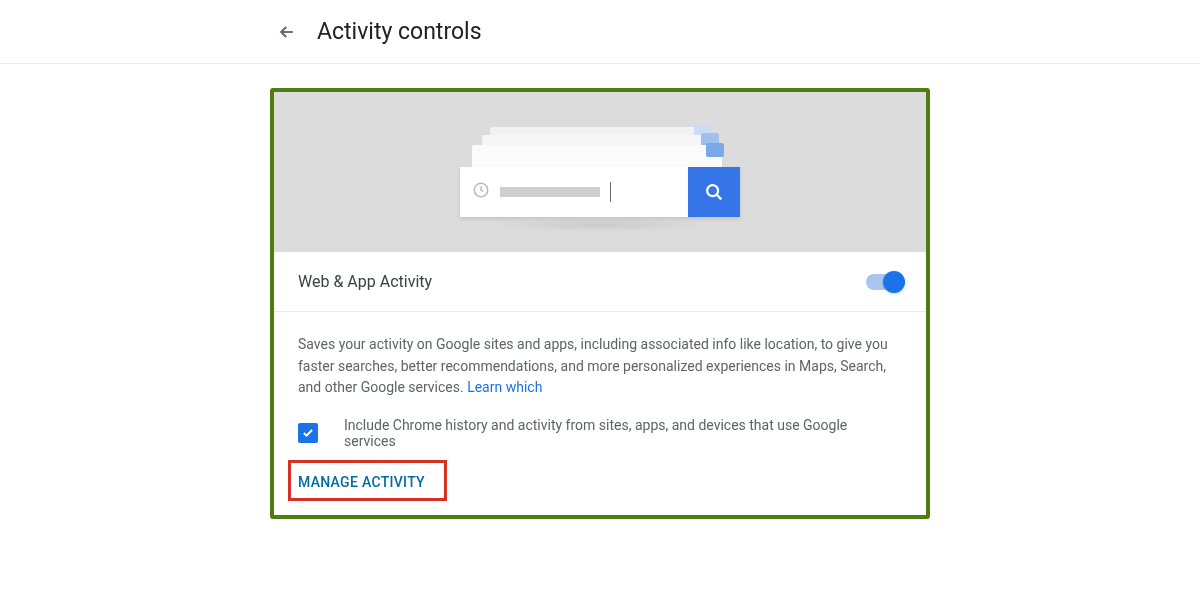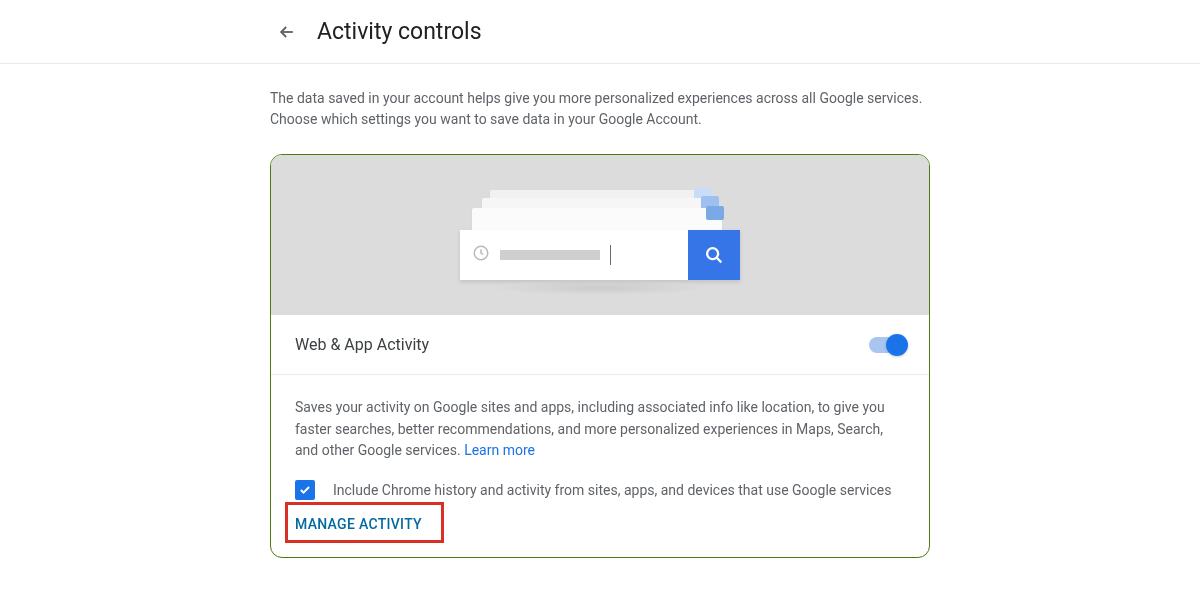--- a/index.html
+++ b/index.html
@@ -39,22 +39,22 @@
     margin: 0 auto;
     padding-top: 24px;
   }
   .intro {
     font-size: 14px;
     color: #5f6368;
     line-height: 1.5;
     margin-bottom: 24px;
   }
   .card {
-    border: 1px solid #4d7c0f;
-    border-radius: 12px;
+    border: 4px solid #4d7c0f;
+    border-radius: 3px;
     overflow: hidden;
   }
   .illustration {
     background: #dcdcdc;
     height: 160px;
     position: relative;
     display: flex;
     align-items: center;
     justify-content: center;
   }
@@ -169,22 +169,22 @@
     margin-bottom: 18px;
   }
   .learn-more {
     color: #1a73e8;
     text-decoration: none;
     cursor: pointer;
   }
   .checkbox-row {
     display: flex;
     align-items: center;
-    gap: 18px;
-    margin-bottom: 6px;
+    gap: 26px;
+    margin-bottom: 15px;
   }
   .checkbox {
     width: 20px;
     height: 20px;
     background: #1a73e8;
     border-radius: 2px;
     display: flex;
     align-items: center;
     justify-content: center;
     color: #fff;
@@ -225,21 +225,20 @@
     <svg width="20" height="20" viewBox="0 0 24 24" fill="none" stroke="#5f6368" stroke-width="2.2">
       <path d="M19 12H5"></path>
         <path d="M11 18l-6-6 6-6"></path>
     </svg>
   </div>
   <h1 class="page-title">Activity controls</h1>
 </div>
 <div class="divider"></div>
 
 <div class="content">
-  <p class="intro">The data saved in your account helps give you more personalized experiences across all Google services. Choose which settings you want to save data in your Google Account.</p>
 
   <div class="card">
     <div class="illustration">
       <div class="shadow-ellipse"></div>
       <div class="search-stack">
         <div class="stack-card sc1">
             <div class="corner-tab" style="background:#c9ddf8"></div>
           </div>
         <div class="stack-card sc2">
             <div class="corner-tab" style="background:#9fc0ee"></div>
@@ -270,21 +269,21 @@
 
     <div class="section-header">
       <div class="section-title">Web &amp; App Activity</div>
       <div class="toggle">
         <div class="toggle-knob"></div>
       </div>
     </div>
 
     <div class="section-body">
       <p class="desc">
-        <span>Saves your activity on Google sites and apps, including associated info like location, to give you faster searches, better recommendations, and more personalized experiences in Maps, Search, and other Google services. </span><a class="learn-more">Learn more</a>
+        <span>Saves your activity on Google sites and apps, including associated info like location, to give you faster searches, better recommendations, and more personalized experiences in Maps, Search, and other Google services. </span><a class="learn-more">Learn which</a>
       </p>
 
       <div class="checkbox-row">
         <div class="checkbox">
           <svg width="14" height="14" viewBox="0 0 24 24" fill="none" stroke="#fff" stroke-width="3.5">
             <path d="M5 12l4.5 4.5L19 7"></path>
           </svg>
         </div>
         <span class="checkbox-label">Include Chrome history and activity from sites, apps, and devices that use Google services</span>
       </div>

